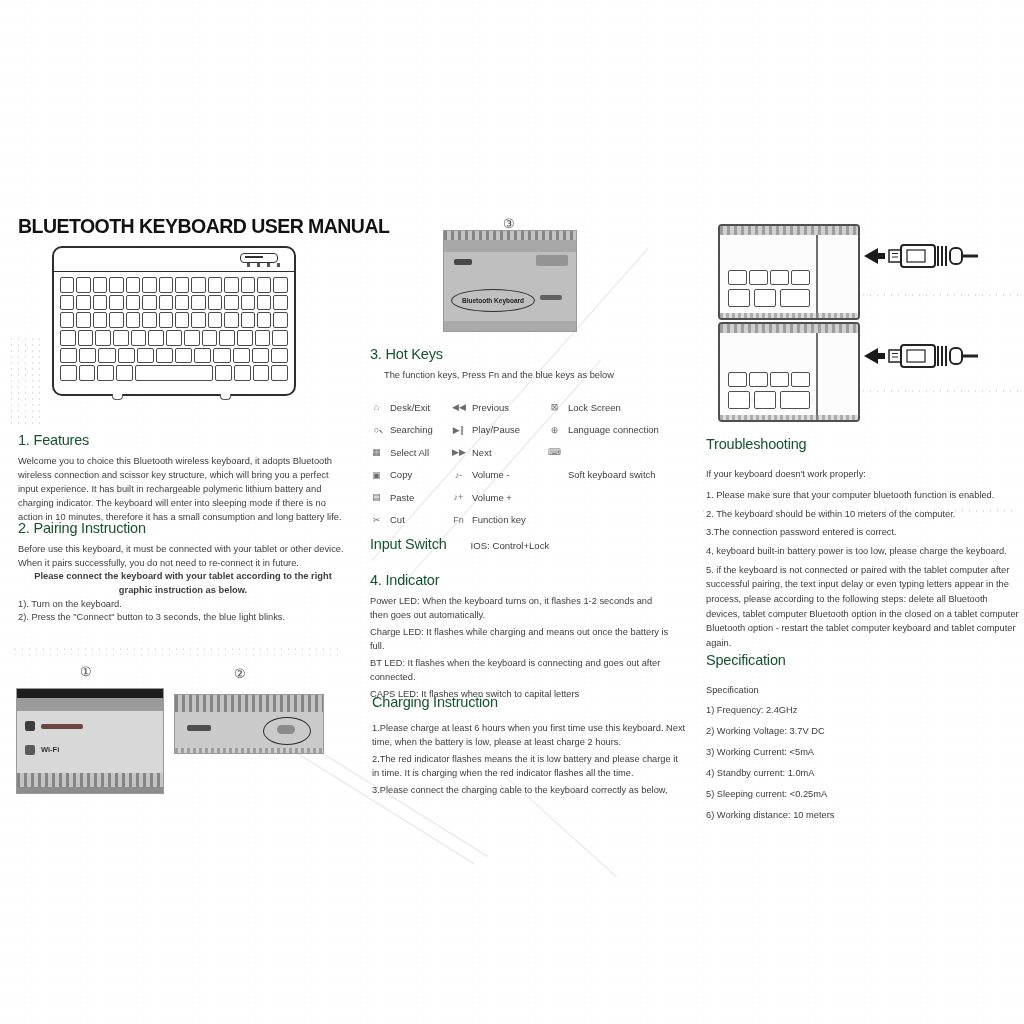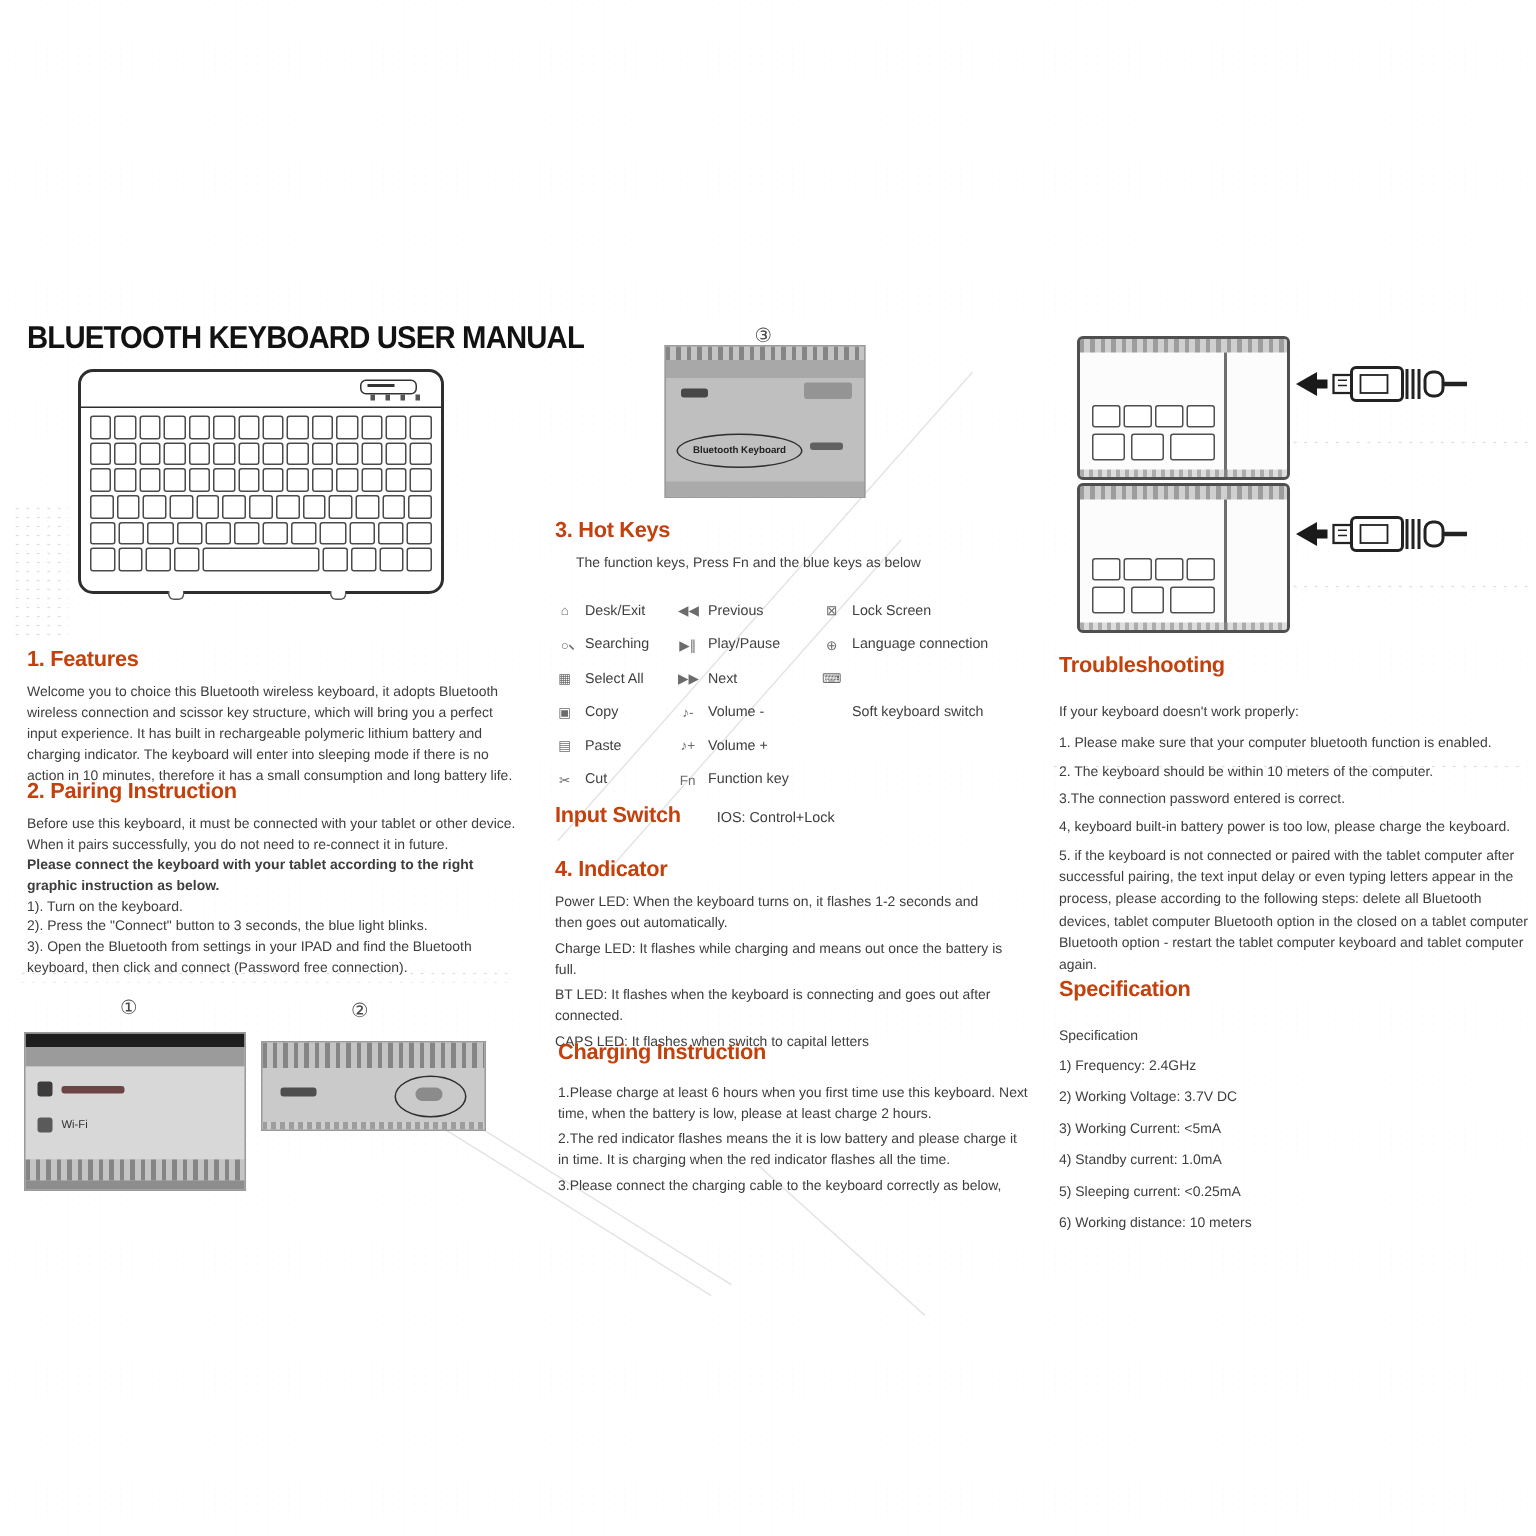--- a/index.html
+++ b/index.html
@@ -4,21 +4,21 @@
 <style>
   html,body{margin:0;padding:0;width:1024px;height:1024px;background:#fff;
     font-family:"Liberation Sans",sans-serif;color:#3a3a3a;overflow:hidden;position:relative}
   #sheet{position:absolute;inset:0;background:#fff}
   #sheet::before{content:"";position:absolute;inset:0;pointer-events:none;
     background-image:radial-gradient(#8a8a8a .6px,transparent .7px);background-size:7px 5px;opacity:.06}
   .abs{position:absolute}
   h1,h2,p{margin:0}
   .title{left:18px;top:214px;font-size:21px;font-weight:700;letter-spacing:-.6px;color:#121212;
     transform:scaleX(.93);transform-origin:left;white-space:nowrap}
-  h2.sec{font-size:14.5px;font-weight:700;color:#c2410c;margin-bottom:7px;letter-spacing:-.2px}
+  h2.sec{font-size:14.5px;font-weight:400;color:#14532d;margin-bottom:7px;letter-spacing:-.2px}
   .body{font-size:9.3px;line-height:1.5;color:#3d3d3d}
   
   .kbd{left:52px;top:246px;width:240px;height:146px;border:2px solid #2e2e2e;border-radius:10px;background:#fff}
   .kbd-top{height:23px;border-bottom:1.5px solid #2e2e2e;position:relative}
   .kbd-switch{position:absolute;right:16px;top:5px;width:36px;height:8px;border:1px solid #333;border-radius:4px}
   .kbd-switch::after{content:"";position:absolute;left:4px;top:2px;width:18px;height:2px;background:#333}
   .kbd-leds{position:absolute;right:14px;top:15px;display:flex;gap:7px}
   .kbd-leds i{width:3px;height:4px;background:#555;display:block}
   .kbd-keys{position:absolute;left:6px;right:6px;top:29px;bottom:13px;display:flex;flex-direction:column;gap:2px}
   .krow{flex:1;display:flex;gap:2px}
@@ -180,38 +180,37 @@
     <h2 class="sec" data-name="features-heading">1. Features</h2>
     <p class="body" data-name="features-body">Welcome you to choice this Bluetooth wireless keyboard, it adopts Bluetooth wireless connection and scissor key structure, which will bring you a perfect input experience. It has built in rechargeable polymeric lithium battery and charging indicator. The keyboard will enter into sleeping mode if there is no action in 10 minutes, therefore it has a small consumption and long battery life.</p>
   </div>
 
   <div class="abs" id="pairing" data-name="pairing-section" style="left:18px;top:520px;width:330px">
     <h2 class="sec" data-name="pairing-heading">2. Pairing Instruction</h2>
     <div data-name="pairing-lines">
 
     <p class="body" data-name="pairing-line" style="line-height:1.47">Before use this keyboard, it must be connected with your tablet or other device.</p>
         <p class="body" data-name="pairing-line" style="line-height:1.47">When it pairs successfully, you do not need to re-connect it in future.</p>
-        <p class="body" data-name="pairing-line" style="line-height: 1.47; font-weight: 700;">Please connect the keyboard with your tablet according to the right graphic instruction as below.</p>
+        <p class="body" data-name="pairing-line" style="line-height: 1.47; font-weight: 700; text-align: center;">Please connect the keyboard with your tablet according to the right graphic instruction as below.</p>
         <p class="body" data-name="pairing-line" style="line-height:1.47">1). Turn on the keyboard.</p>
         <p class="body" data-name="pairing-line" style="line-height:1.47">2). Press the  "Connect"  button to 3 seconds,  the blue light blinks.</p>
-        <p class="body" data-name="pairing-line" style="line-height:1.47">3). Open the Bluetooth from settings in your IPAD and find the Bluetooth keyboard, then click and connect (Password free connection).</p>
       </div>
   </div>
 
   <div class="abs figlabel" data-name="figure-1-label" style="left:80px;top:664px">①</div>
   <div class="abs figlabel" data-name="figure-2-label" style="left:234px;top:666px">②</div>
 
   <div class="shot" data-name="figure-1-settings-screenshot" style="left:16px;top:688px;width:146px;height:104px">
     <div style="position:absolute;top:0;left:0;right:0;height:9px;background:#1e1e1e"></div>
     <div style="position:absolute;top:9px;left:0;right:0;height:13px;background:#9b9b9b"></div>
     <div style="position:absolute;top:22px;left:0;right:0;bottom:20px;background:#d8d8d8"></div>
     <div class="sm" data-name="airplane-mode-icon" style="left:8px;top:32px;width:10px;height:10px;background:#3c3c3c"></div>
     <div class="sm" data-name="menu-label-smudge" style="left:24px;top:35px;width:42px;height:5px;background:#6b4444"></div>
     <div class="sm" data-name="wifi-icon" style="left:8px;top:56px;width:10px;height:10px;background:#5a5a5a"></div>
-    <span data-name="wifi-label" style="position:absolute;left:24px;top:56px;font-size:7.5px;font-weight:400;color:#2f2f2f">Wi-Fi</span>
+    <span data-name="wifi-label" style="position:absolute;left:24px;top:56px;font-size:7.5px;font-weight:700;color:#2f2f2f">Wi-Fi</span>
     <div class="hatch" data-name="screenshot-hatch" style="bottom:6px;height:14px"></div>
     <div style="position:absolute;bottom:0;left:0;right:0;height:6px;background:#8d8d8d"></div>
   </div>
 
   <div class="shot" data-name="figure-2-bluetooth-screenshot" style="left:174px;top:694px;width:148px;height:58px;background:#cacaca">
     <div class="hatch" data-name="screenshot-hatch" style="top:0;height:17px"></div>
     <div class="sm" data-name="bluetooth-label-smudge" style="left:12px;top:30px;width:24px;height:6px;background:#4e4e4e"></div>
     <div class="oval" data-name="toggle-callout-circle" style="right:12px;top:22px;width:46px;height:26px">
       <div style="position:absolute;left:13px;top:7px;width:18px;height:9px;border-radius:5px;background:#8b8b8b"></div>
     </div>

